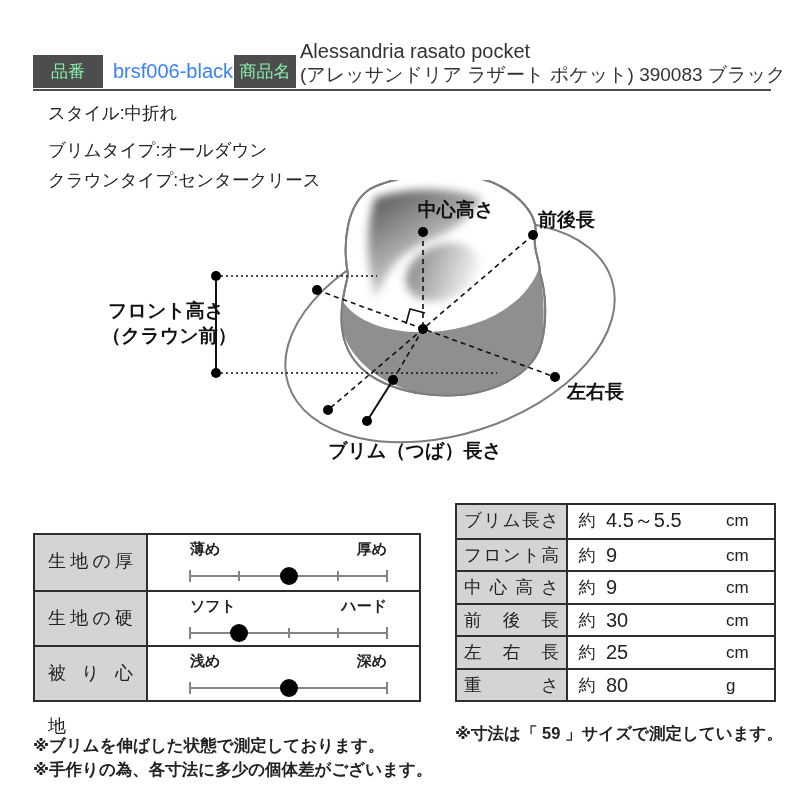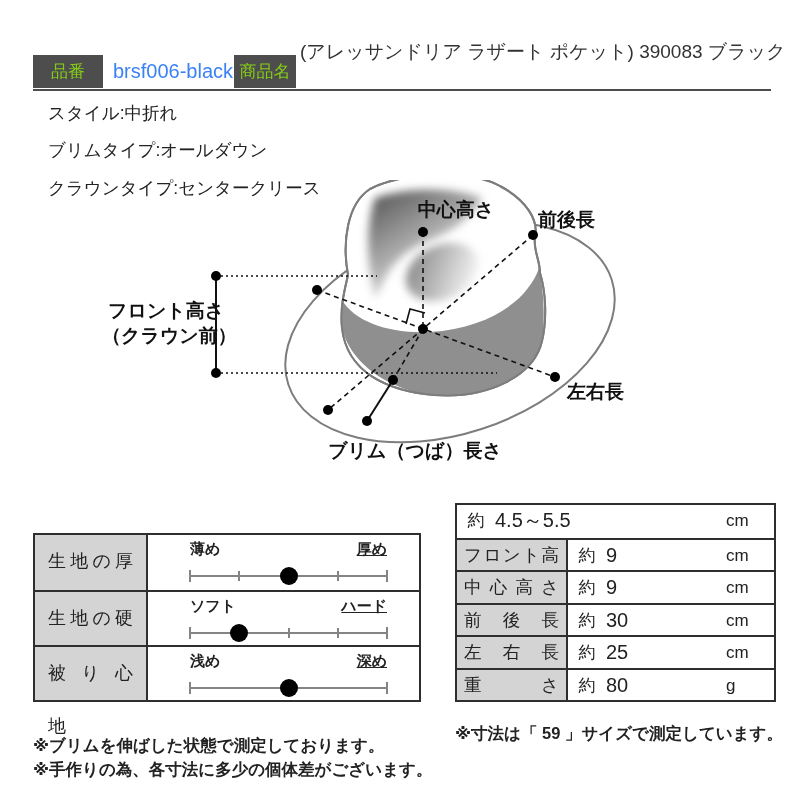--- a/index.html
+++ b/index.html
@@ -1,47 +1,47 @@
 <!DOCTYPE html>
 <html><head>
 <meta charset="utf-8">
 <style>
   html,body{margin:0;padding:0;background:#fff;}
   body{width:800px;height:800px;position:relative;overflow:hidden;
        font-family:"Liberation Sans","DejaVu Sans",sans-serif;color:#222;}
   .abs{position:absolute;}
 
   
-  .tag{background:#4d4d4d;color:#84cc16;font-size:17px;height:33px;line-height:33px;
+  .tag{background:#4d4d4d;color:#86efac;font-size:17px;height:33px;line-height:33px;
        text-align:center;}
   #tag-code{left:33px;top:55px;width:70px;}
   #code-value{left:113px;top:55px;height:33px;line-height:33px;font-size:20px;color:#3b82f6;}
   #tag-name{left:234px;top:55px;width:62px;}
   #product-name{left:300px;top:40px;font-size:20px;line-height:23px;color:#333;}
   #product-name .l2{font-size:19px;}
   #header-rule{left:33px;top:89px;width:738px;height:2px;background:#4d4d4d;}
 
   
   .spec-line{left:48px;font-size:17.5px;color:#222;}
-  #spec-style{top:101px;} #spec-brim{top:138px;} #spec-crown{top:176px;}
+  #spec-style{top:101px;} #spec-brim{top:138px;} #spec-crown{top:168px;}
 
   
   #diagram{left:90px;top:180px;width:640px;height:300px;}
   #diagram text{font-weight:bold;fill:#111;font-size:19px;
        font-family:"Liberation Sans","DejaVu Sans",sans-serif;}
 
   
   #texture-table{left:33px;top:533px;width:384px;border:2px solid #2e2e2e;background:#fff;}
   .t-row{display:flex;height:55px;box-sizing:border-box;}
   .t-row + .t-row{border-top:2px solid #2e2e2e;}
   .t-label{width:113px;box-sizing:border-box;background:#d4d4d4;border-right:2px solid #2e2e2e;
        font-size:18px;line-height:53px;padding:0 13px;text-align:justify;text-align-last:justify;}
   .t-slider{position:relative;flex:1;}
   .t-min{position:absolute;left:42px;top:5px;font-size:15px;font-weight:bold;}
-  .t-max{position:absolute;right:32px;top:5px;font-size:15px;font-weight:bold;text-decoration:underline;}
+  .t-max{position:absolute;right:32px;top:5px;font-size:15px;font-weight:bold;}
   .scale{position:absolute;left:42px;right:32px;top:33px;height:16px;}
   .scale .line{position:absolute;left:0;right:0;top:7px;height:2px;background:#848484;}
   .tick{position:absolute;top:2px;width:2px;height:12px;background:#848484;transform:translateX(-1px);}
   .dot{position:absolute;top:-1px;width:18px;height:18px;border-radius:50%;background:#000;
        transform:translateX(-9px);}
 
   
   #measure-table{left:455px;top:503px;width:317px;border:2px solid #2e2e2e;background:#fff;}
   .m-row{display:flex;height:32.5px;box-sizing:border-box;}
   .m-row + .m-row{border-top:2px solid #2e2e2e;}
@@ -56,20 +56,21 @@
   #footnotes-left{left:33px;top:717px;margin-top:16px;}
   #footnote-right{left:455px;top:721px;}
 </style>
 </head>
 <body>
 
 <div class="abs tag" id="tag-code">品番</div>
 <div class="abs" id="code-value">brsf006-black</div>
 <div class="abs tag" id="tag-name">商品名</div>
 <div class="abs" id="product-name">
+  <div class="l1">Alessandria rasato pocket</div>
   <div class="l2">(アレッサンドリア ラザート ポケット) 390083 ブラック</div>
 </div>
 <div class="abs" id="header-rule"></div>
 
 <div class="abs spec-line" id="spec-style">スタイル:中折れ</div>
 <div class="abs spec-line" id="spec-brim">ブリムタイプ:オールダウン</div>
 <div class="abs spec-line" id="spec-crown">クラウンタイプ:センタークリース</div>
 
 <svg class="abs" id="diagram" viewBox="0 0 640 300">
   <defs>
@@ -187,20 +188,21 @@
         <i class="tick" style="left:0;"></i>
           <i class="tick" style="left:100%;"></i>
         <b class="dot" style="left:50%;"></b>
       </div>
     </div>
   </div>
 </div>
 
 <div class="abs" id="measure-table">
   <div class="m-row">
+    <div class="m-label">ブリム長さ</div>
     <div class="m-approx">約</div>
     <div class="m-value">4.5～5.5</div>
     <div class="m-unit">cm</div>
   </div>
   <div class="m-row">
     <div class="m-label">フロント高さ</div>
     <div class="m-approx">約</div>
     <div class="m-value">9</div>
     <div class="m-unit">cm</div>
   </div>

